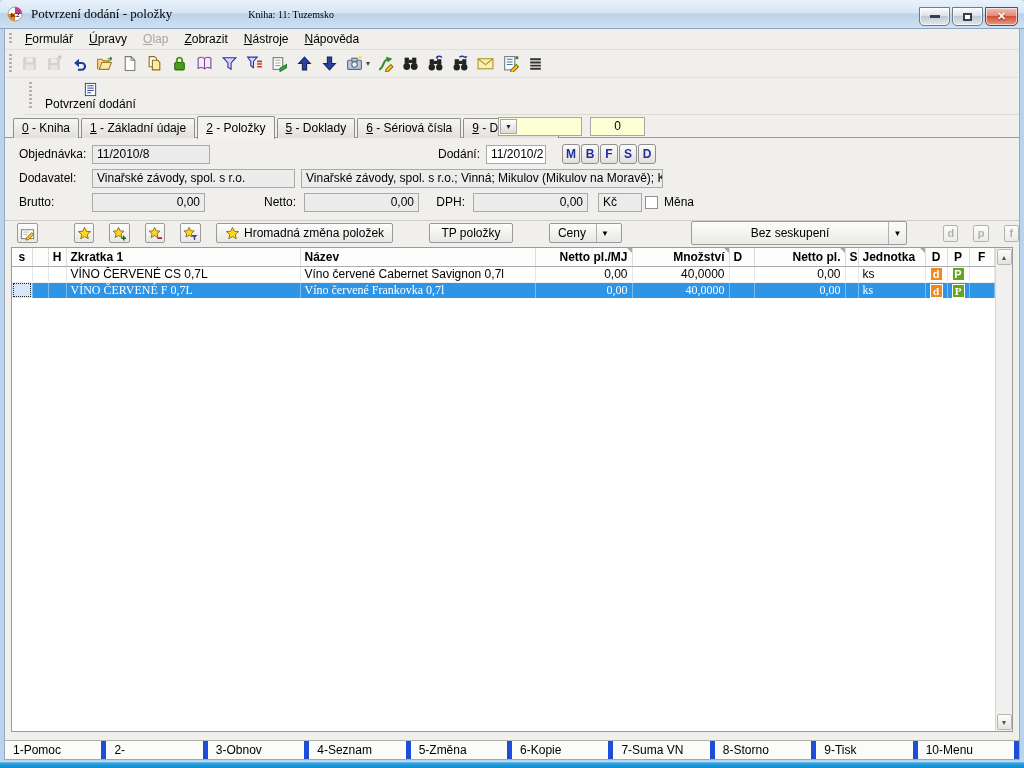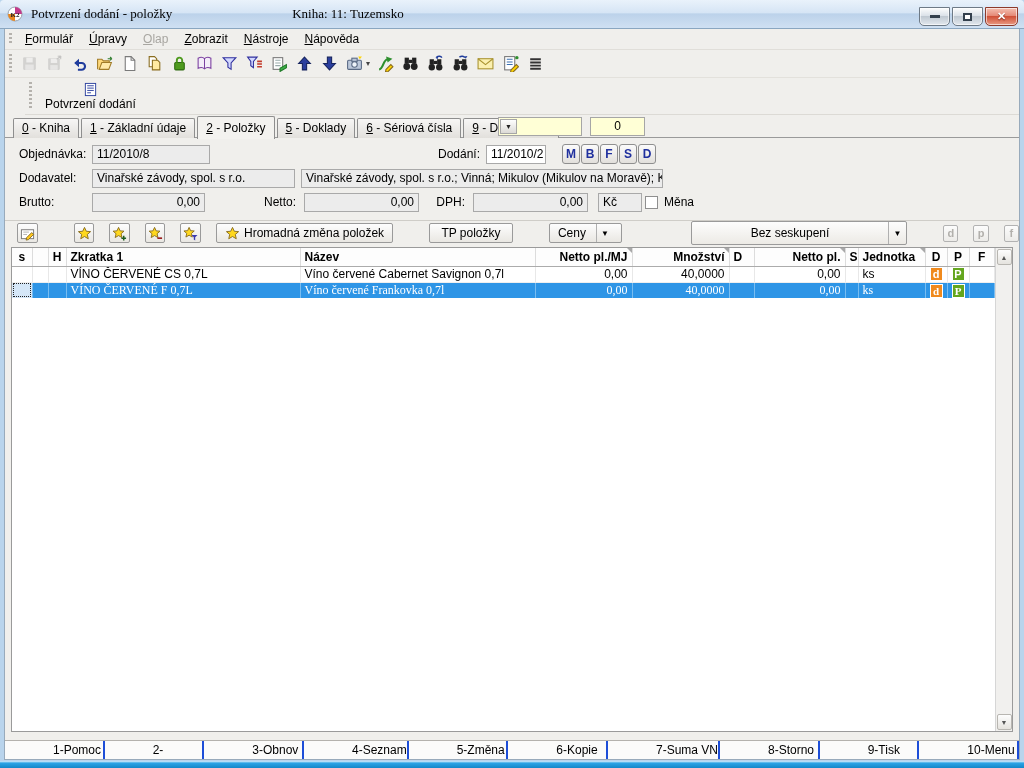--- a/index.html
+++ b/index.html
@@ -8,21 +8,21 @@
        font-family:"Liberation Sans","DejaVu Sans",sans-serif;font-size:12px;color:#000;
        padding:0 4px 7px 4px;}
   .win::after{content:"";position:absolute;left:0;right:0;bottom:0;height:7px;
        background:linear-gradient(#dff0fb,#2aa4e6 30%,#1187c9);}
   
   .titlebar{height:29px;margin:0 -4px;display:flex;align-items:center;padding:0 6px;
        background:linear-gradient(#e9f2fb,#d6e5f5 45%,#bcd2ea 50%,#cfe0f2);
        border-bottom:1px solid #8aa6c0;border-radius:4px 4px 0 0;font-family:Liberation Serif, serif;}
   .appicon{width:18px;height:16px;flex:0 0 auto;}
   .title-text{margin-left:7px;font-size:13px;}
-  .subtitle-text{margin-left:120px;font-size:13px;}
+  .subtitle-text{margin-left:76px;font-size:10px;}
   .winbtns{margin-left:auto;display:flex;gap:2px;align-items:flex-start;height:100%;padding-top:7px;}
   .wbtn{width:31px;height:19px;border:1px solid #6e7a86;border-radius:0 0 5px 5px;
        background:linear-gradient(#fdfdfd,#dbe2e9 45%,#c0c9d2 50%,#e2e8ee);
        display:flex;align-items:center;justify-content:center;box-shadow:inset 0 0 0 1px rgba(255,255,255,.6);}
   .wbtn.close{width:33px;border-color:#8c3a2c;
        background:linear-gradient(#f4c0b2,#e58a77 45%,#d05138 50%,#e99a82);color:#fff;}
   .glyph-min{width:10px;height:3px;background:#33404d;}
   .glyph-max{width:9px;height:8px;border:2px solid #33404d;background:#fff;}
   .glyph-close{color:#fff;font-weight:bold;font-size:11px;text-shadow:0 1px 1px #7c2316;}
   
@@ -105,21 +105,21 @@
   .bdg{display:inline-block;min-width:13px;height:14px;line-height:13px;text-align:center;color:#fff;
        font-weight:bold;font-size:11px;border:1px solid #fff;vertical-align:middle;}
   .bdg.d{background:var(--badge-d);} .bdg.p{background:var(--badge-p);}
   .vscroll{position:absolute;top:0;right:0;bottom:0;width:17px;background:#f1f0ee;
        border-left:1px solid #d6d6d6;display:flex;flex-direction:column;justify-content:space-between;align-items:center;}
   .sarrow{width:15px;height:16px;margin:1px 0;border:1px solid #b8b6b1;border-radius:2px;
        background:linear-gradient(#fdfdfd,#e5e3de);font-size:7px;color:#555;
        display:flex;align-items:center;justify-content:center;}
   
   .fnbar{height:19px;display:flex;background:#fbfbfa;border-top:1px solid #b4b2ad;}
-  .fnkey{flex:1;border-right:2px solid #1d4ed8;line-height:18px;padding-left:8px;white-space:nowrap;margin-left:40px;}
+  .fnkey{flex:1;border-right:5px solid #1d4ed8;line-height:18px;padding-left:8px;white-space:nowrap;}
   .statusbar{height:19px;display:flex;background:#eceae5;}
   .scell{border:1px solid;border-color:#cbc9c4 #f8f8f6 #f8f8f6 #cbc9c4;line-height:16px;
        padding:0 7px;white-space:nowrap;overflow:hidden;}
   .scell.c{text-align:center;}
   .scell.muted{color:#b4b2ad;}
   .scell.grow{flex:1;position:relative;}
   .sgrip{position:absolute;right:2px;bottom:2px;width:11px;height:11px;
        background-image:radial-gradient(#a8a6a1 1px,transparent 1.2px);background-size:4px 4px;background-position:bottom right;}
 </style>
 </head>

